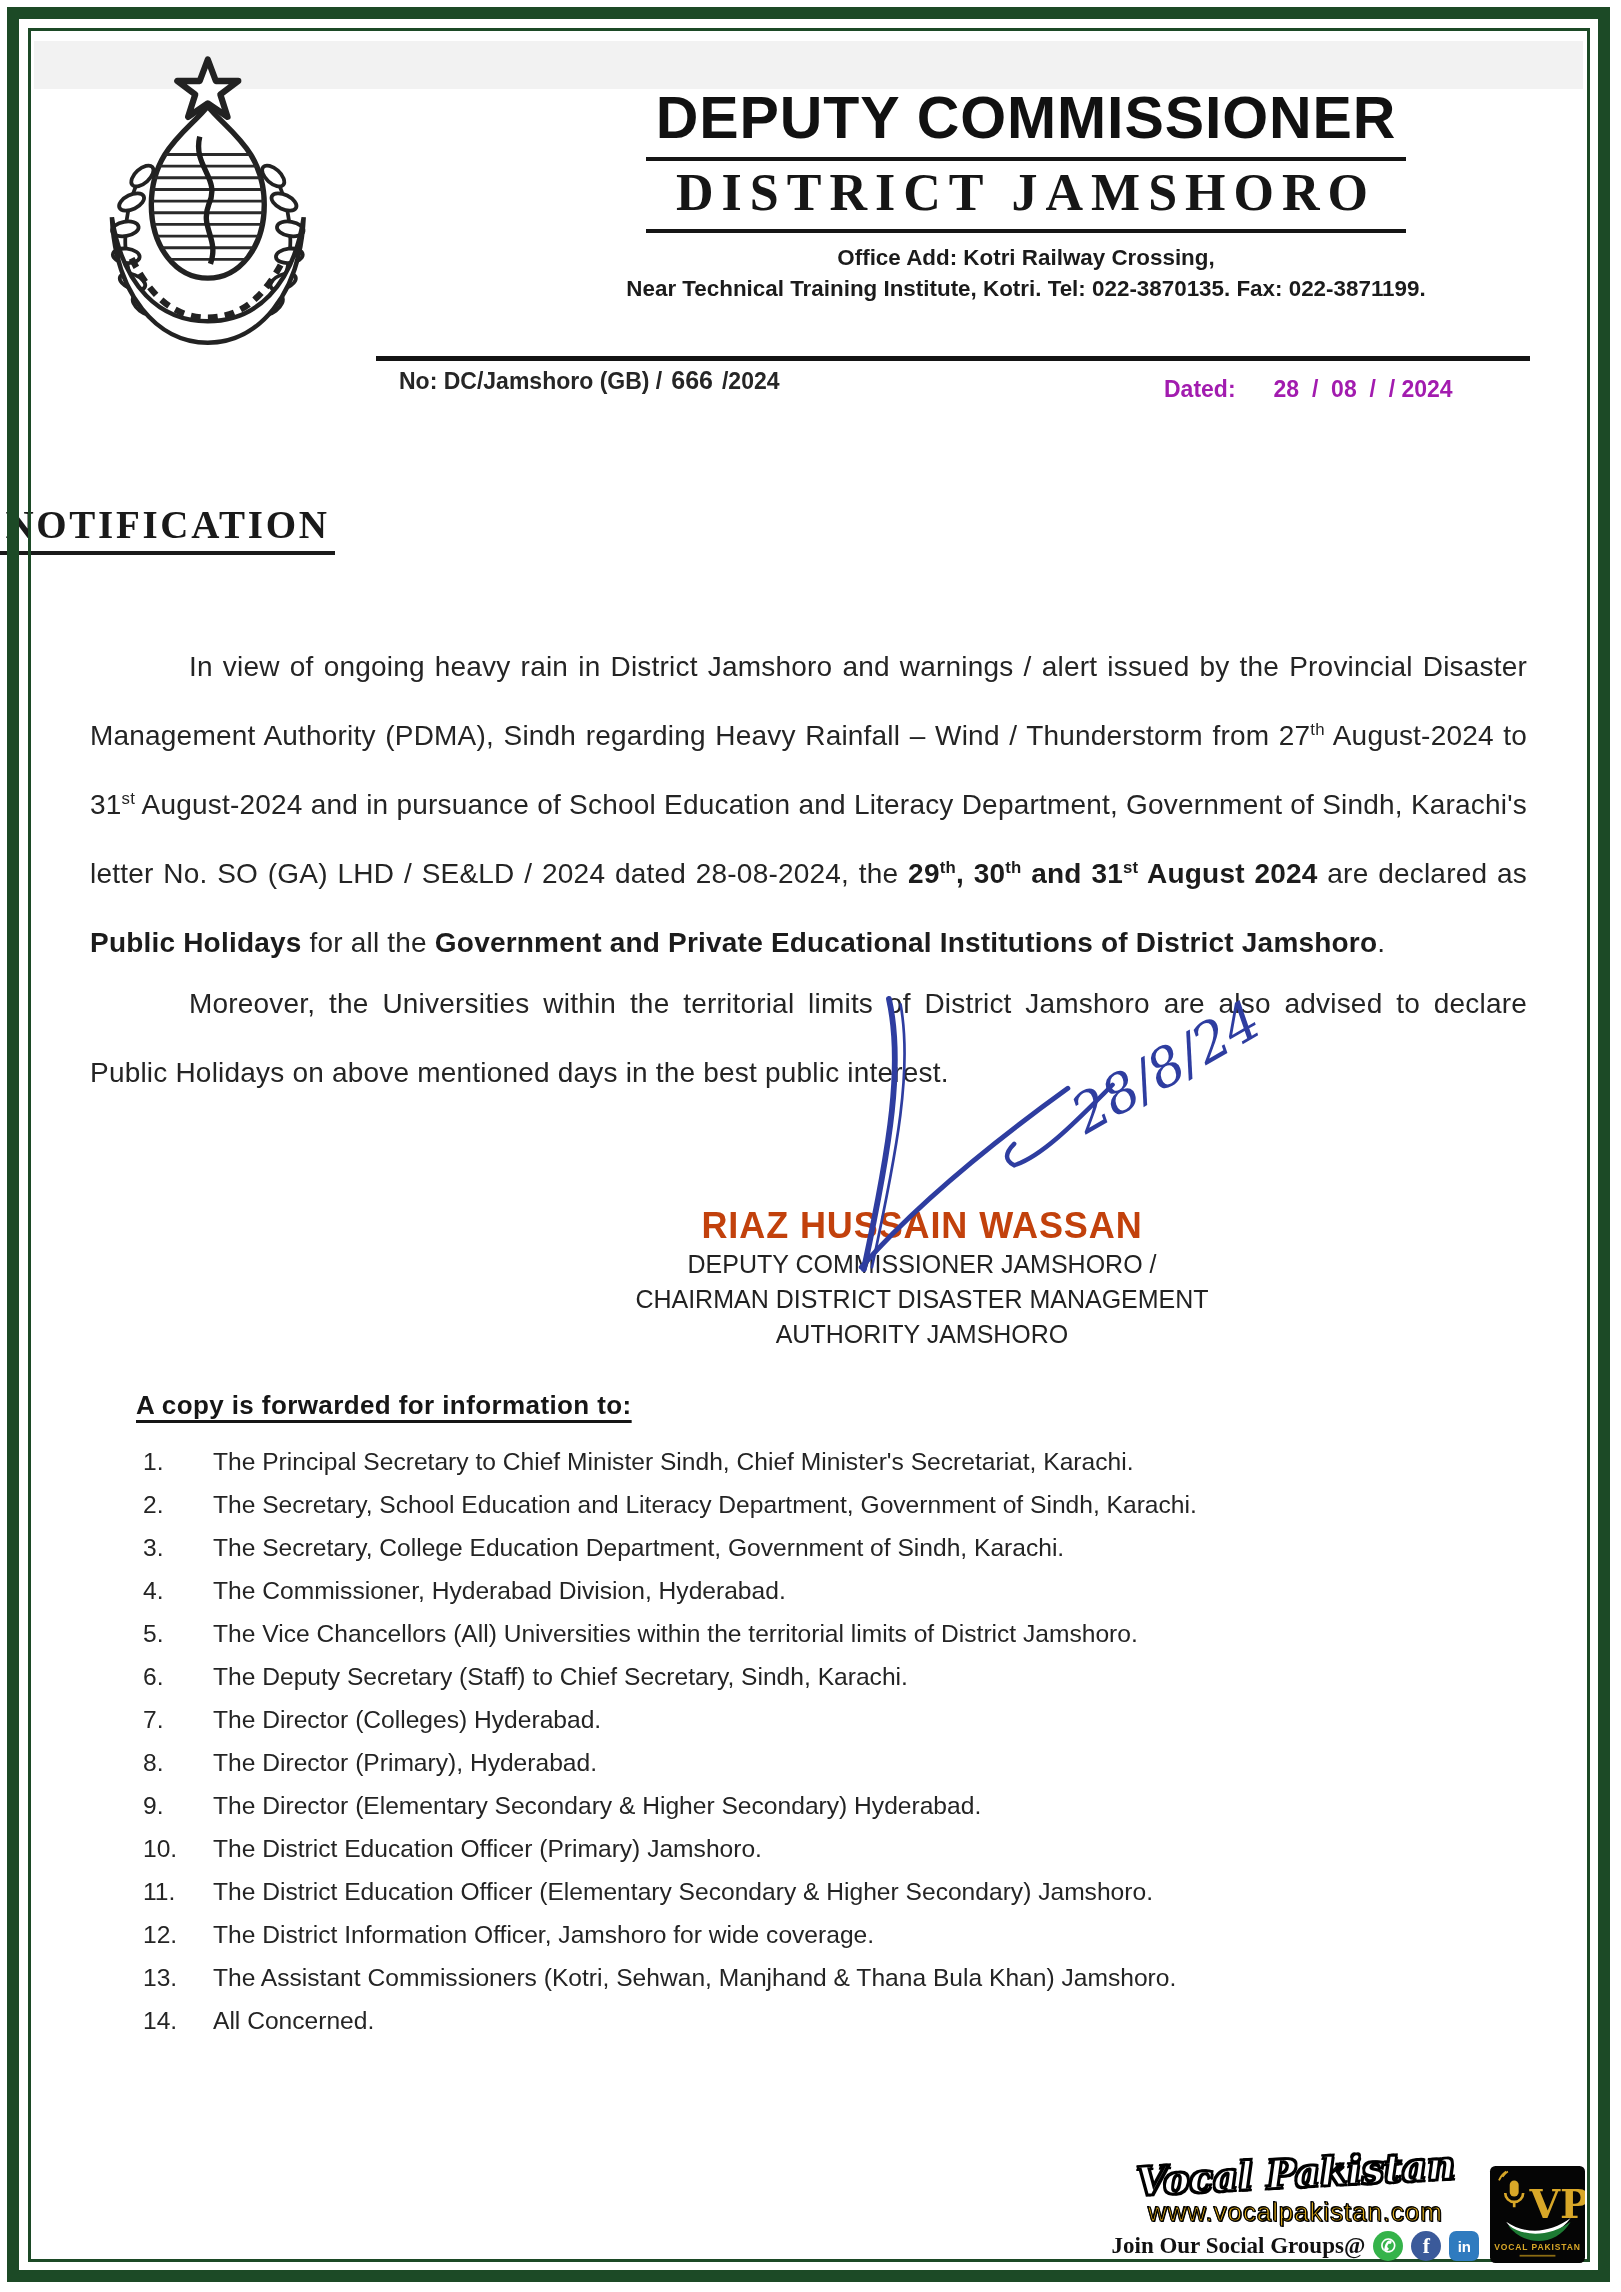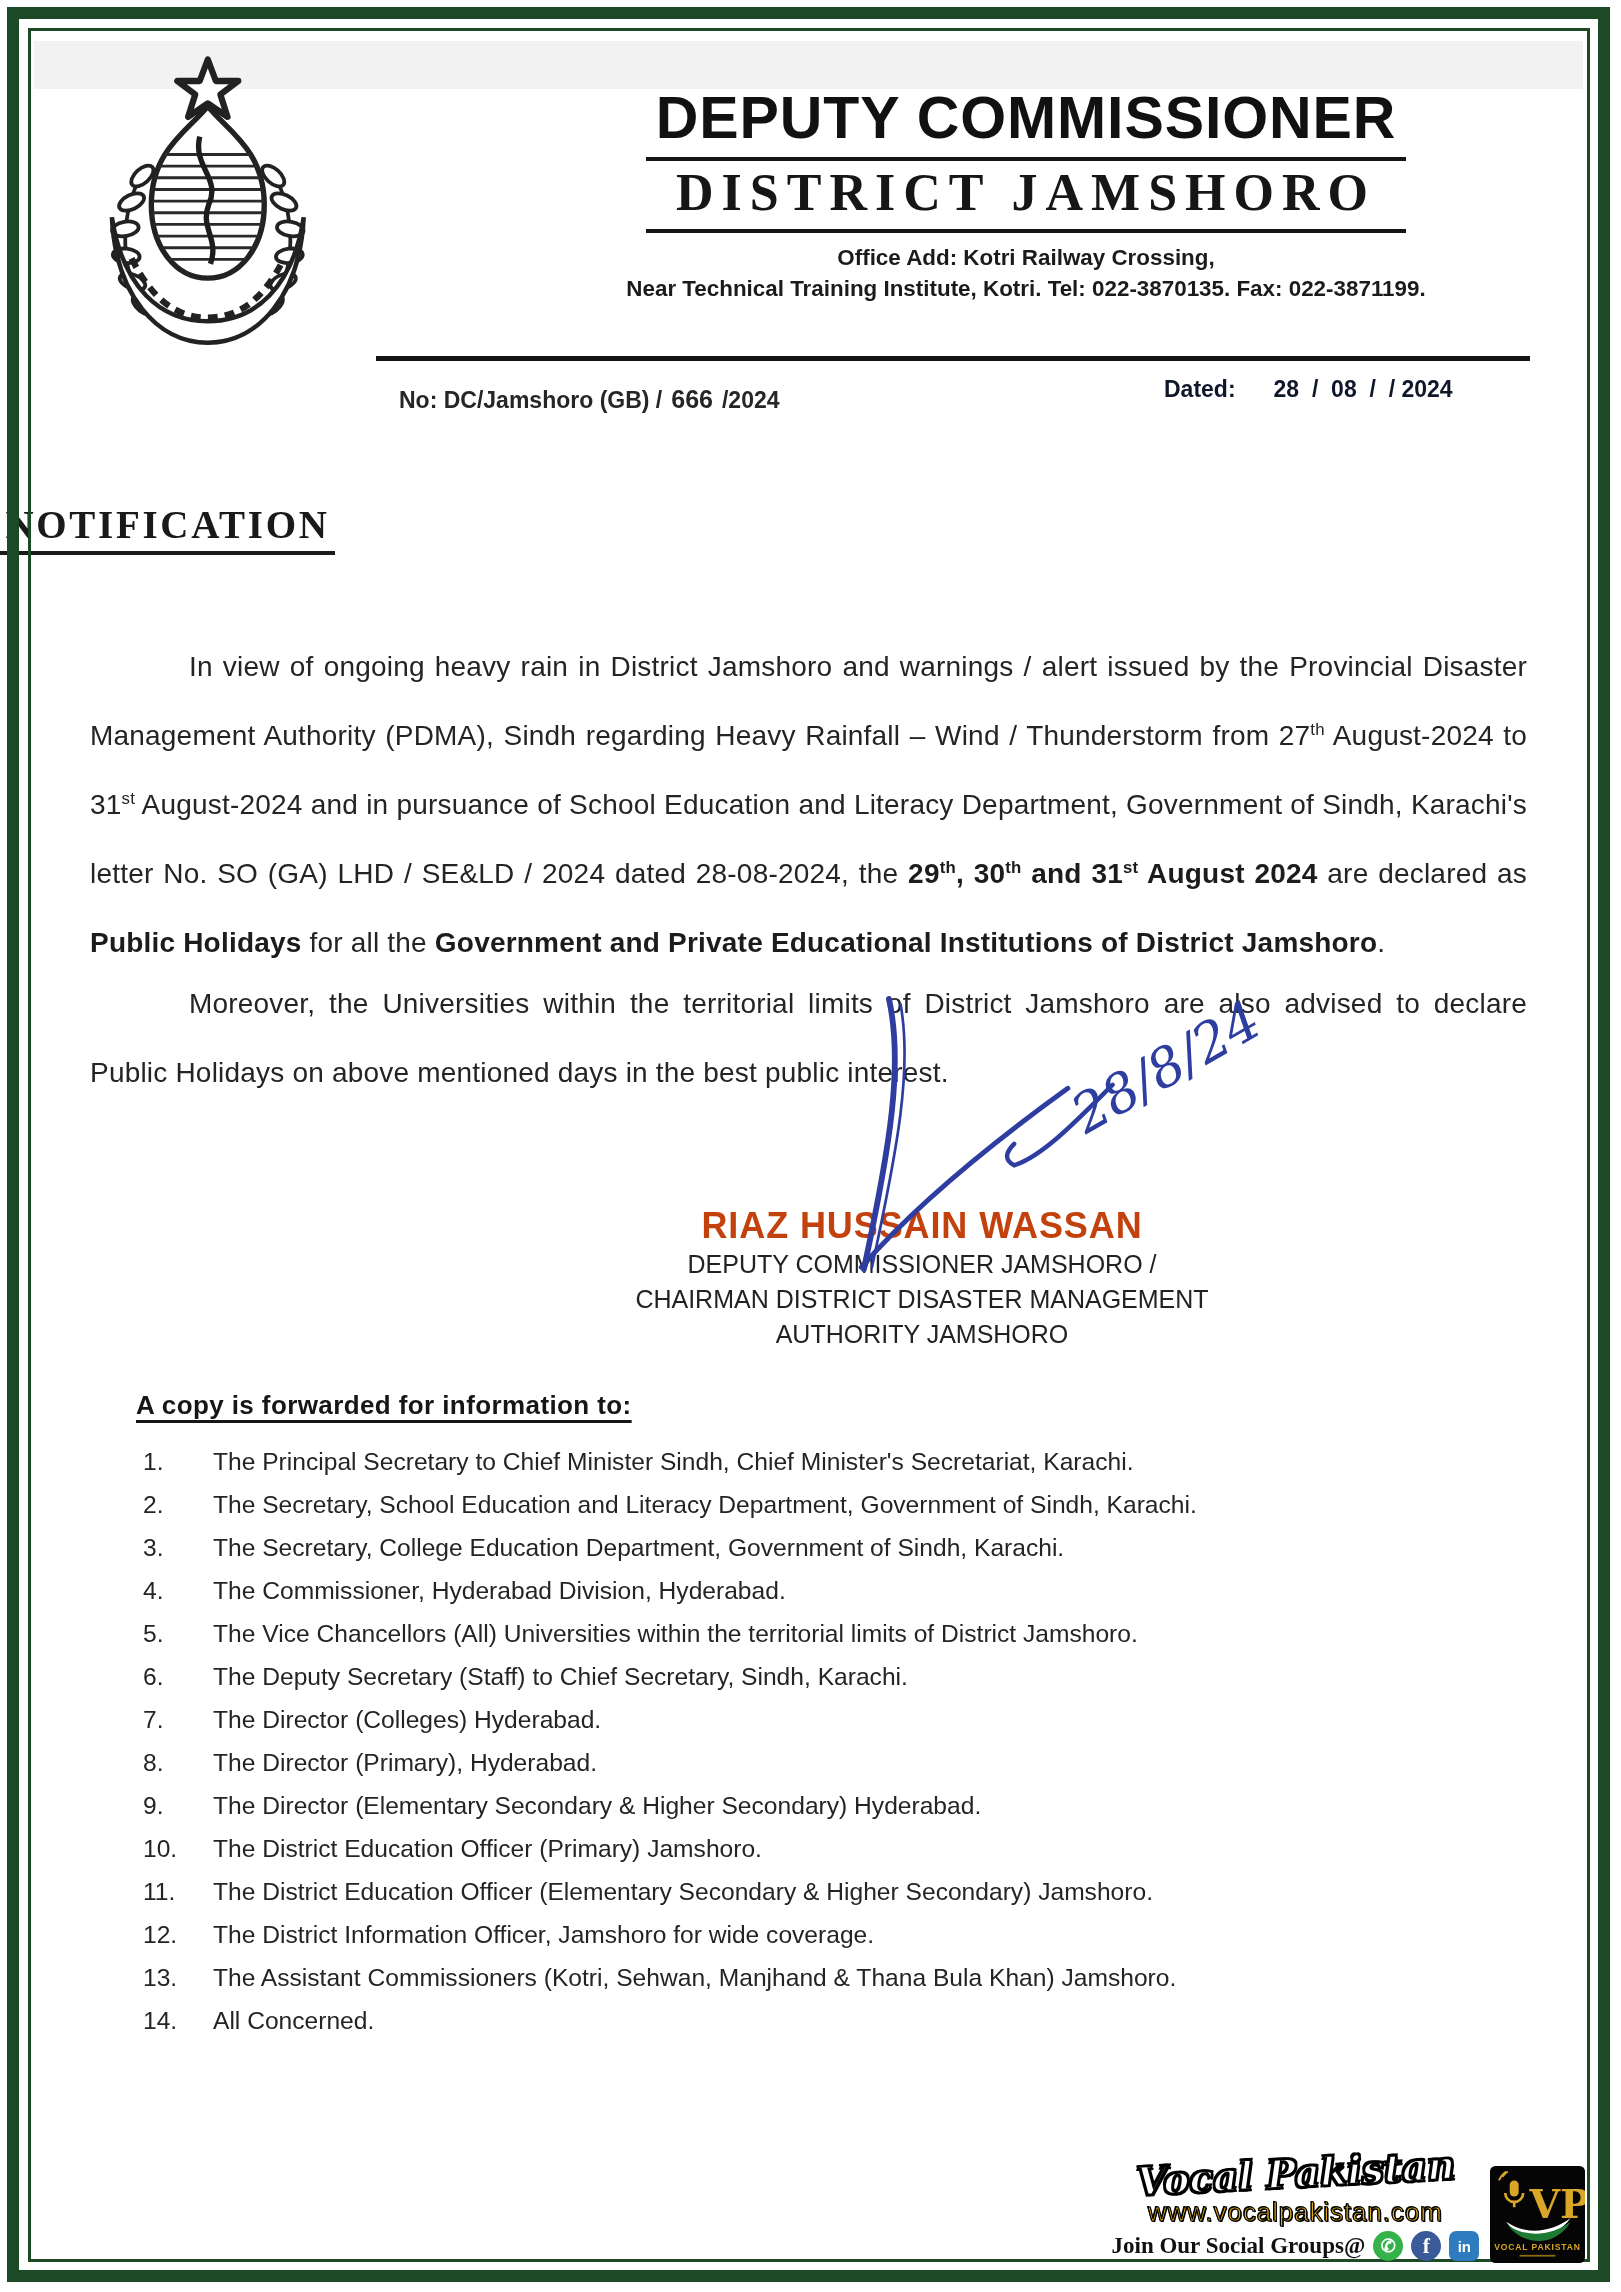--- a/index.html
+++ b/index.html
@@ -22,23 +22,23 @@
   .emblem{position:absolute;left:85px;top:54px;width:242px;height:296px;}
   .header-text{position:absolute;left:484px;top:82px;width:1084px;text-align:center;}
   .office-line{font-family:"Liberation Serif",serif;font-weight:700;font-size:36px;letter-spacing:2.7px;color:#181818;}
   .dc-line{font-weight:800;font-size:59px;letter-spacing:0.9px;margin-top:1.8px;color:#111;}
   .district-wrap{display:inline-block;border-top:4.5px solid #151515;border-bottom:4.5px solid #151515;padding:1.8px 30px 7.2px;margin-top:5.4px;}
   .district-line{font-family:"Liberation Serif",serif;font-size:52px;font-weight:600;letter-spacing:8px;color:#161616;}
   .addr{font-weight:700;font-size:22.4px;line-height:31px;color:#1b1b1b;}
   .addr.first{margin-top:9px;}
   .rule{position:absolute;left:376px;top:356px;width:1154px;height:4.5px;background:#141414;}
 
-  .ref-no{position:absolute;left:399px;top:385px;font-size:23px;font-weight:700;color:#262626;}
+  .ref-no{position:absolute;left:399px;top:366px;font-size:23px;font-weight:700;color:#262626;}
   .ref-no .val{font-size:25px;padding:0 9px;}
-  .ref-dated{position:absolute;left:1164px;top:376px;font-size:23px;font-weight:700;color:#0f172a;display:flex;gap:38px;white-space:pre;}
+  .ref-dated{position:absolute;left:1164px;top:376px;font-size:23px;font-weight:700;color:#a21caf;display:flex;gap:38px;white-space:pre;}
 
   .notif{position:absolute;left:0;top:502px;width:1415px;text-align:left;font-family:Liberation Serif, serif;}
   .notif span{
     font-size:39px;font-weight:800;letter-spacing:2.7px;color:#1a1a1a;
     border-bottom:4.5px solid #1a1a1a;padding:0 5.4px 5.4px;
   }
 
   .para{position:absolute;left:90px;width:1437px;font-size:28px;line-height:69px;
         text-align:justify;color:#242424;letter-spacing:0.2px;margin:0;}
   .para1{top:632px;text-indent:99px;}

